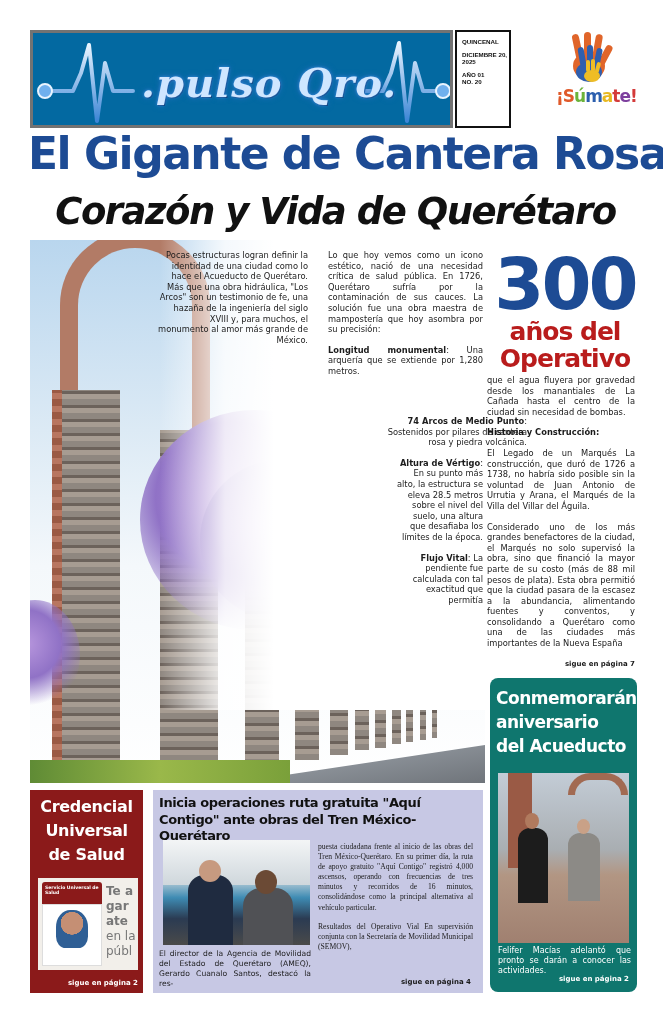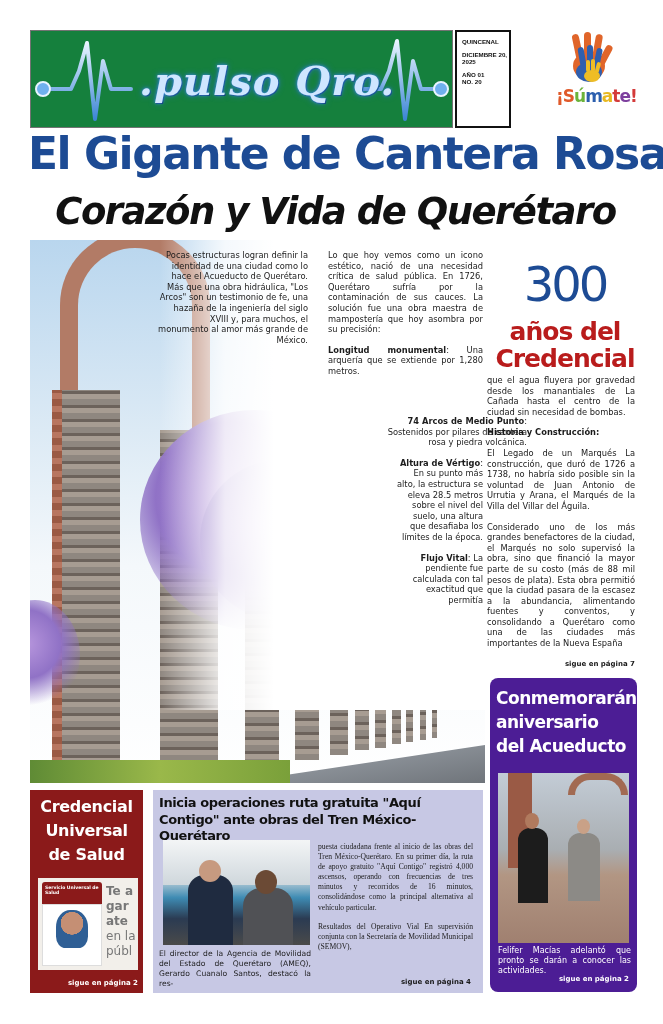--- a/index.html
+++ b/index.html
@@ -1,20 +1,20 @@
 <!DOCTYPE html>
 <html><head>
 <meta charset="utf-8">
 <style>
   * { box-sizing: border-box; margin: 0; padding: 0; }
   html, body { width: 663px; height: 1024px; background: #ffffff; overflow: hidden; }
   body { position: relative; font-family: "DejaVu Sans", sans-serif; color: #1a1a1a; }
 
   
-  .masthead { position: absolute; left: 30px; top: 30px; width: 423px; height: 98px; background: #15803d; border: 1px solid #737373; overflow: hidden; }
+  .masthead { position: absolute; left: 30px; top: 30px; width: 423px; height: 98px; background: #0369a1; border: 3px solid #737373; overflow: hidden; }
   .masthead svg { position: absolute; left: 0; top: 0; }
   .logo-text { position: absolute; left: 108px; top: 26px; font-family: "DejaVu Serif", serif; font-style: italic; font-weight: bold; font-size: 40px; letter-spacing: 1px; color: #cfe6ff; text-shadow: 0 0 3px #3a8fe0, 0 0 6px #2a6fc0, 1px 1px 0 #0b2d5c; }
   .issue-box { position: absolute; left: 455px; top: 30px; width: 56px; height: 98px; background: #fff; border: 2px solid #111; padding: 6px 0 0 5px; }
   .issue-box div { font-family: "Liberation Sans", sans-serif; font-weight: bold; font-size: 6.2px; line-height: 7.5px; color: #111; }
   .issue-box .gap { margin-top: 5px; }
 
   .sumate { position: absolute; left: 548px; top: 30px; width: 90px; height: 95px; }
   .sumate-word { position: absolute; left: 8px; top: 56px; font-family: "DejaVu Sans", sans-serif; font-size: 17px; font-weight: bold; letter-spacing: -1px; }
   .sumate-word span { display: inline-block; }
 
@@ -34,28 +34,28 @@
   .grass { position: absolute; left: 0; top: 520px; width: 260px; height: 23px; background: linear-gradient(90deg, #5f8b35, #9ab84a, #7aa03a); }
 
   .hero-text { position: absolute; font-family: "DejaVu Sans", sans-serif; font-size: 8.3px; line-height: 10.6px; color: #1c1c1c; }
   .hero-text p { margin-bottom: 10px; }
   .hero-text b { font-weight: bold; }
   .col-a { left: 158px; top: 250px; width: 150px; text-align: right; }
   .col-b { left: 328px; top: 250px; width: 155px; text-align: justify; }
   .col-b2 { left: 340px; top: 416px; width: 143px; text-align: right; }
 
   
-  .big300 { position: absolute; left: 485px; top: 248px; width: 160px; text-align: center; font-family: "DejaVu Sans", sans-serif; font-weight: normal; font-size: 48px; line-height: 72px; letter-spacing: -3px; color: #1d4b94; }
+  .big300 { position: absolute; left: 485px; top: 248px; width: 160px; text-align: center; font-family: "DejaVu Sans", sans-serif; font-weight: bold; font-size: 72px; line-height: 72px; letter-spacing: -3px; color: #1d4b94; }
   .anos { position: absolute; left: 485px; top: 318px; width: 160px; text-align: center; font-family: "DejaVu Sans", sans-serif; font-weight: bold; font-size: 25px; line-height: 27px; letter-spacing: -1px; color: #b91c1c; }
   .col-c { position: absolute; left: 487px; top: 375px; width: 148px; font-size: 8.3px; line-height: 10.6px; text-align: justify; }
   .col-c p { margin-bottom: 10px; }
   .sigue { font-weight: bold; font-size: 7px; text-align: right; }
 
   
-  .conmem { position: absolute; left: 490px; top: 678px; width: 147px; height: 314px; background: #4c1d95; border-radius: 8px; padding: 8px 6px; color: #fff; }
+  .conmem { position: absolute; left: 490px; top: 678px; width: 147px; height: 314px; background: #0f766e; border-radius: 8px; padding: 8px 6px; color: #fff; }
   .conmem h2 { font-family: "DejaVu Sans", sans-serif; font-weight: bold; font-size: 17px; line-height: 24px; letter-spacing: -0.5px; }
   .conmem .photo { position: absolute; left: 8px; top: 95px; width: 131px; height: 170px; background: linear-gradient(180deg, #c3ccd6 0%, #a9aeb2 45%, #b29683 60%, #a08070 100%); overflow: hidden; }
   .conmem .cap { position: absolute; left: 8px; top: 268px; width: 133px; font-size: 8px; line-height: 10px; text-align: justify; }
   .conmem .sigue { position: absolute; right: 8px; top: 297px; color: #fff; }
 
   
   .cred { position: absolute; left: 30px; top: 790px; width: 113px; height: 203px; background: #8b1a1a; color: #fff; padding: 5px 3px; }
   .cred h2 { text-align: center; font-family: "DejaVu Sans", sans-serif; font-weight: bold; font-size: 16px; line-height: 24px; letter-spacing: -0.3px; }
   .cred .card { position: absolute; left: 8px; top: 88px; width: 100px; height: 92px; background: #f2efea; overflow: hidden; }
   .cred .card .hdr { position: absolute; left: 4px; top: 4px; width: 60px; height: 22px; background: #8b1a1a; border-radius: 3px 3px 0 0; color: #fff; font-size: 4.5px; font-weight: bold; padding: 3px; }
@@ -167,21 +167,21 @@
 
 <div class="hero-text col-b2">
   <p style="width:143px;margin-left:44px;"><b>74 Arcos de Medio Punto</b><span>: Sostenidos por pilares de cantera rosa y piedra volcánica.</span></p>
   <p style="margin-left:55px;"><b>Altura de Vértigo</b><span>: En su punto más alto, la estructura se eleva 28.5 metros sobre el nivel del suelo, una altura que desafiaba los límites de la época.</span></p>
   <p style="margin-left:60px;"><b>Flujo Vital</b><span>: La pendiente fue calculada con tal exactitud que permitía</span></p>
 </div>
 
 <div class="big300">300</div>
 <div class="anos">
   <div>años del</div>
-  <div>Credencial</div>
+  <div>Operativo</div>
 </div>
 
 <div class="col-c">
   <p>que el agua fluyera por gravedad desde los manantiales de La Cañada hasta el centro de la ciudad sin necesidad de bombas.</p>
   <p><b>Historia y Construcción:</b></p>
   <p>El Legado de un Marqués La construcción, que duró de 1726 a 1738, no habría sido posible sin la voluntad de Juan Antonio de Urrutia y Arana, el Marqués de la Villa del Villar del Águila.</p>
   <p>Considerado uno de los más grandes benefactores de la ciudad, el Marqués no solo supervisó la obra, sino que financió la mayor parte de su costo (más de 88 mil pesos de plata). Esta obra permitió que la ciudad pasara de la escasez a la abundancia, alimentando fuentes y conventos, y consolidando a Querétaro como una de las ciudades más importantes de la Nueva España</p>
   <div class="sigue">sigue en página 7</div>
 </div>
 

